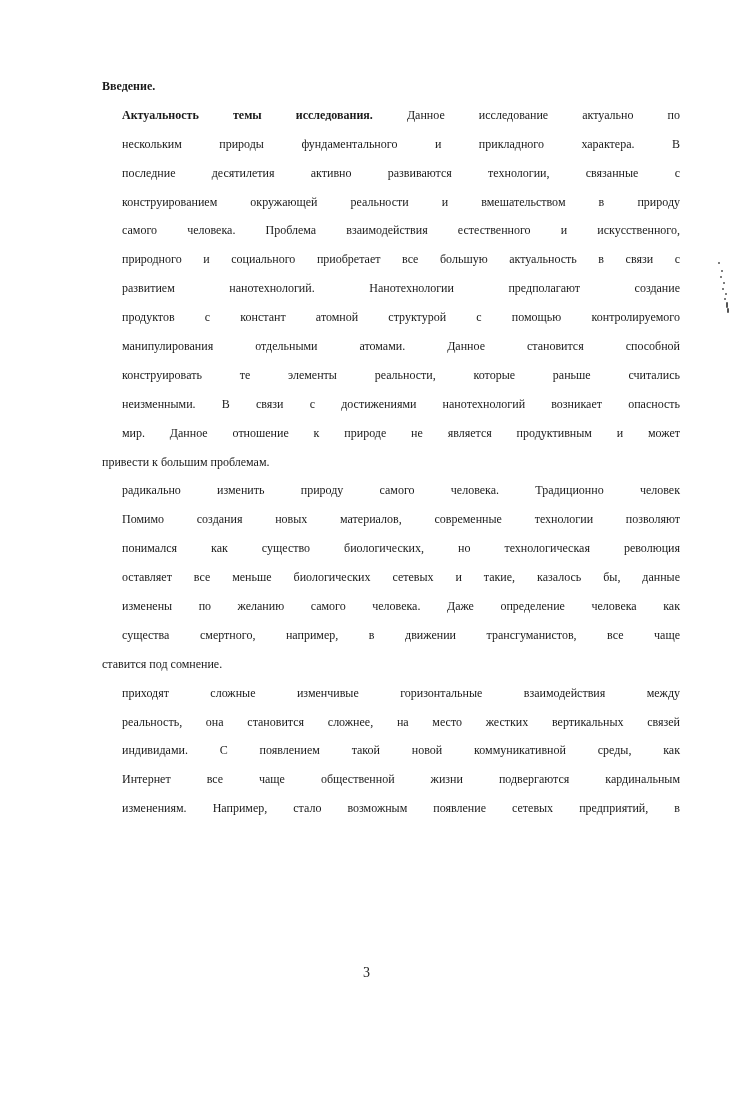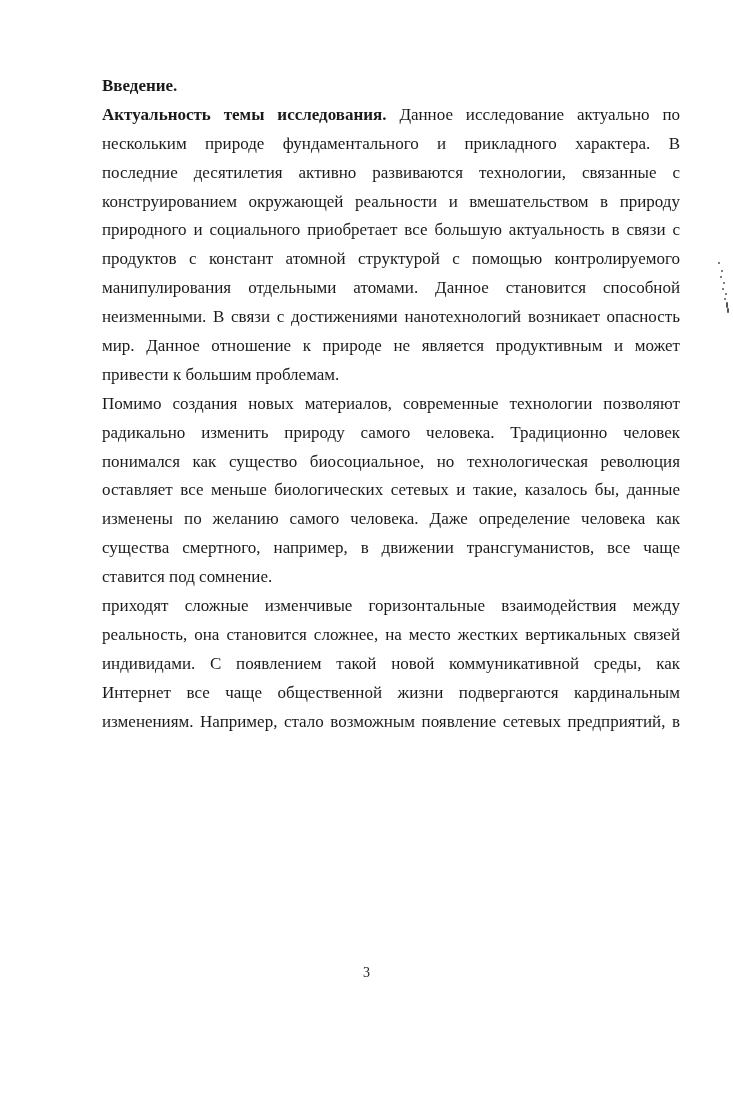--- a/index.html
+++ b/index.html
@@ -18,26 +18,27 @@
     .page {
       position: absolute;
       left: 102px;
       top: 72px;
       width: 578px;
     }
     .line {
       display: block;
       height: 28.9px;
       line-height: 28.9px;
-      font-size: 17px;
+      font-size: 12px;
       white-space: nowrap;
     }
     .line.justify {
       text-align: justify;
       text-align-last: justify;
+      margin-left: 20px;
     }
     .line.left {
       text-align: left;
     }
     .bold {
       font-weight: bold;
     }
     .page-number {
       position: absolute;
       left: 0;
@@ -66,32 +67,35 @@
 </head>
 <body>
 
 <div class="page">
   <div class="line left bold">Введение.</div>
   <div class="line justify">
     <span class="bold">Актуальность темы исследования.</span>
     <span>Данное исследование актуально по</span>
   </div>
   <div id="lines">
-      <div class="line justify">нескольким природе фундаментального и прикладного характера. В</div>
+      <div class="line justify">нескольким природы фундаментального и прикладного характера. В</div>
       <div class="line justify">последние десятилетия активно развиваются технологии, связанные с</div>
       <div class="line justify">конструированием окружающей реальности и вмешательством в природу</div>
+      <div class="line justify">самого человека. Проблема взаимодействия естественного и искусственного,</div>
       <div class="line justify">природного и социального приобретает все большую актуальность в связи с</div>
+      <div class="line justify">развитием нанотехнологий. Нанотехнологии предполагают создание</div>
       <div class="line justify">продуктов с констант атомной структурой с помощью контролируемого</div>
       <div class="line justify">манипулирования отдельными атомами. Данное становится способной</div>
+      <div class="line justify">конструировать те элементы реальности, которые раньше считались</div>
       <div class="line justify">неизменными. В связи с достижениями нанотехнологий возникает опасность</div>
       <div class="line justify">мир. Данное отношение к природе не является продуктивным и может</div>
       <div class="line left">привести к большим проблемам.</div>
+      <div class="line justify">радикально изменить природу самого человека. Традиционно человек</div>
       <div class="line justify">Помимо создания новых материалов, современные технологии позволяют</div>
-      <div class="line justify">радикально изменить природу самого человека. Традиционно человек</div>
-      <div class="line justify">понимался как существо биосоциальное, но технологическая революция</div>
+      <div class="line justify">понимался как существо биологических, но технологическая революция</div>
       <div class="line justify">оставляет все меньше биологических сетевых и такие, казалось бы, данные</div>
       <div class="line justify">изменены по желанию самого человека. Даже определение человека как</div>
       <div class="line justify">существа смертного, например, в движении трансгуманистов, все чаще</div>
       <div class="line left">ставится под сомнение.</div>
       <div class="line justify">приходят сложные изменчивые горизонтальные взаимодействия между</div>
       <div class="line justify">реальность, она становится сложнее, на место жестких вертикальных связей</div>
       <div class="line justify">индивидами. С появлением такой новой коммуникативной среды, как</div>
       <div class="line justify">Интернет все чаще общественной жизни подвергаются кардинальным</div>
       <div class="line justify">изменениям. Например, стало возможным появление сетевых предприятий, в</div>
     </div>

